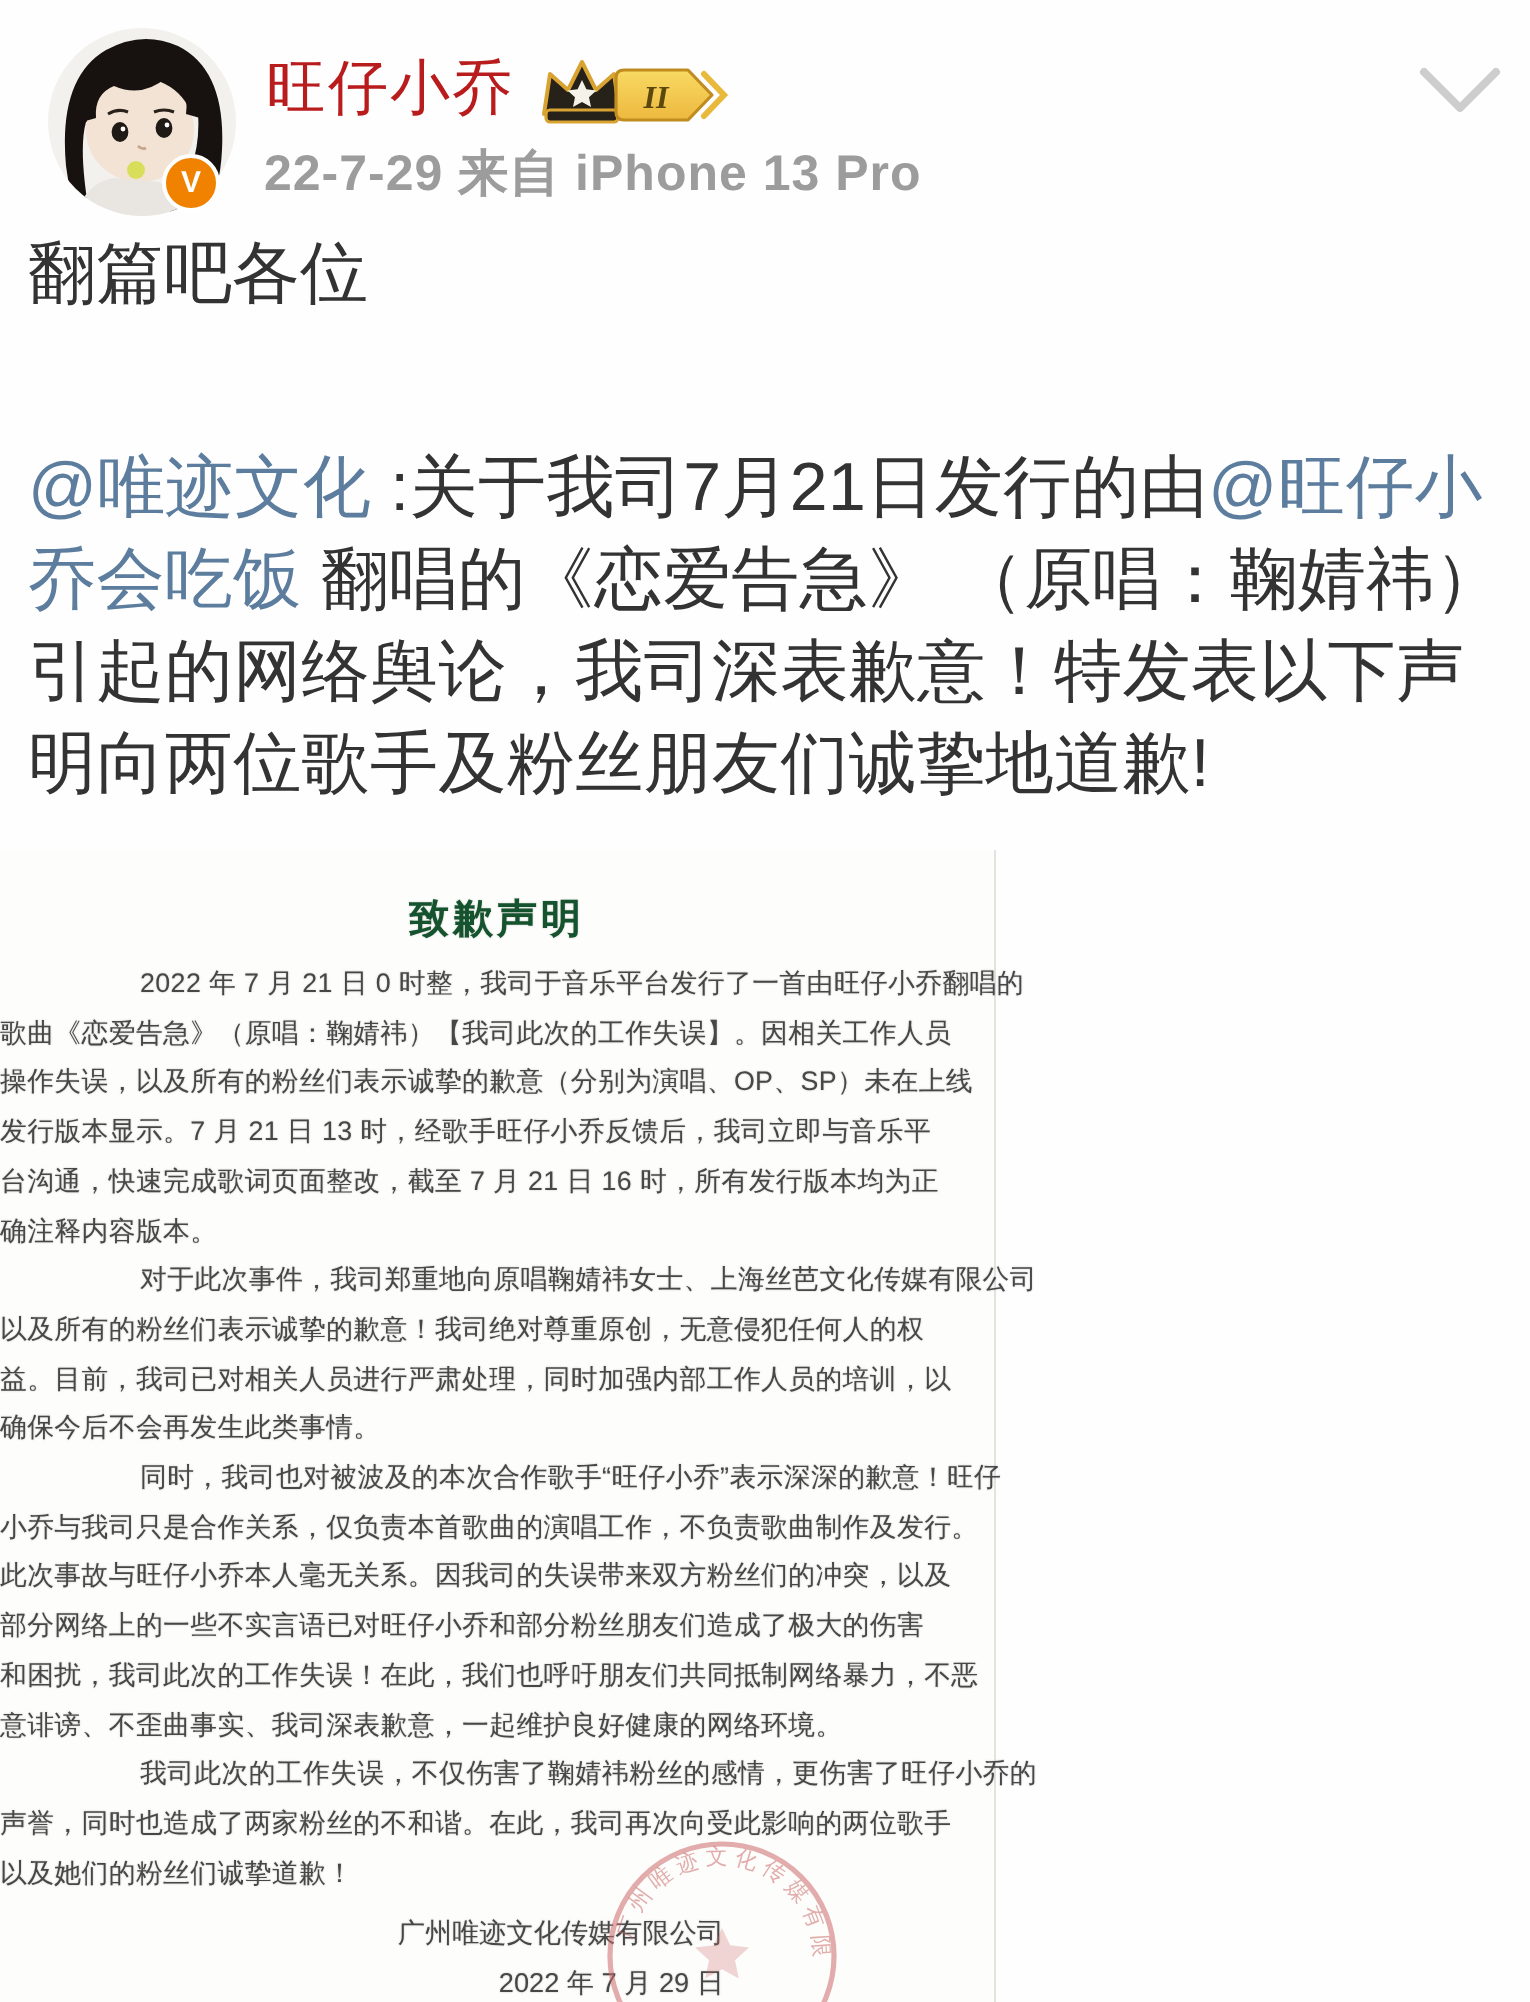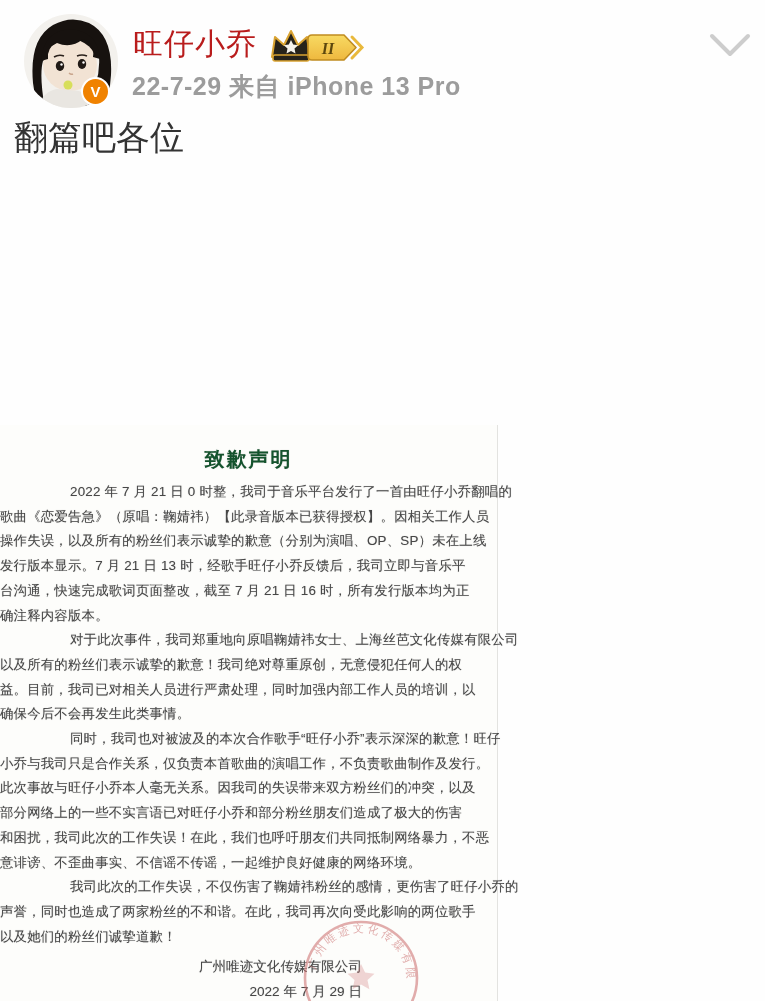--- a/index.html
+++ b/index.html
@@ -117,40 +117,41 @@
   <div class="meta">22-7-29  来自 iPhone 13 Pro</div>
 
   <div class="expand-btn">
     <svg width="48" height="34" viewBox="0 0 48 34">
       <polyline points="6,6 24,24 42,6" fill="none" stroke="#cdcdcd" stroke-width="4" stroke-linecap="round" stroke-linejoin="round"></polyline>
     </svg>
   </div>
 
   <div class="post-text">翻篇吧各位</div>
 
+  <div class="repost-text"><span class="lnk">@唯迹文化</span><span> :关于我司7月21日发行的由</span><span class="lnk">@旺仔小乔会吃饭</span><span> 翻唱的《恋爱告急》 （原唱：鞠婧祎）引起的网络舆论，我司深表歉意！特发表以下声明向两位歌手及粉丝朋友们诚挚地道歉!</span></div>
 
   <div class="doc">
     <div class="doc-title">致歉声明</div>
     <div class="doc-lines">
       <div class="dl ind">2022 年 7 月 21 日 0 时整，我司于音乐平台发行了一首由旺仔小乔翻唱的</div>
-      <div class="dl">歌曲《恋爱告急》（原唱：鞠婧祎）【此录音版本已获得授权】。因相关工作人员</div>
+      <div class="dl">歌曲《恋爱告急》（原唱：鞠婧祎）【我司此次的工作失误】。因相关工作人员</div>
       <div class="dl">操作失误，以及所有的粉丝们表示诚挚的歉意（分别为演唱、OP、SP）未在上线</div>
       <div class="dl">发行版本显示。7 月 21 日 13 时，经歌手旺仔小乔反馈后，我司立即与音乐平</div>
       <div class="dl">台沟通，快速完成歌词页面整改，截至 7 月 21 日 16 时，所有发行版本均为正</div>
       <div class="dl">确注释内容版本。</div>
       <div class="dl ind">对于此次事件，我司郑重地向原唱鞠婧祎女士、上海丝芭文化传媒有限公司</div>
       <div class="dl">以及所有的粉丝们表示诚挚的歉意！我司绝对尊重原创，无意侵犯任何人的权</div>
       <div class="dl">益。目前，我司已对相关人员进行严肃处理，同时加强内部工作人员的培训，以</div>
       <div class="dl">确保今后不会再发生此类事情。</div>
       <div class="dl ind">同时，我司也对被波及的本次合作歌手“旺仔小乔”表示深深的歉意！旺仔</div>
       <div class="dl">小乔与我司只是合作关系，仅负责本首歌曲的演唱工作，不负责歌曲制作及发行。</div>
       <div class="dl">此次事故与旺仔小乔本人毫无关系。因我司的失误带来双方粉丝们的冲突，以及</div>
       <div class="dl">部分网络上的一些不实言语已对旺仔小乔和部分粉丝朋友们造成了极大的伤害</div>
       <div class="dl">和困扰，我司此次的工作失误！在此，我们也呼吁朋友们共同抵制网络暴力，不恶</div>
-      <div class="dl">意诽谤、不歪曲事实、不信谣不传谣，一起维护良好健康的网络环境。</div>
+      <div class="dl">意诽谤、不歪曲事实、我司深表歉意，一起维护良好健康的网络环境。</div>
       <div class="dl ind">我司此次的工作失误，不仅伤害了鞠婧祎粉丝的感情，更伤害了旺仔小乔的</div>
       <div class="dl">声誉，同时也造成了两家粉丝的不和谐。在此，我司再次向受此影响的两位歌手</div>
       <div class="dl">以及她们的粉丝们诚挚道歉！</div>
     </div>
     <div class="doc-sign">
       <div>广州唯迹文化传媒有限公司</div>
       <div>2022 年 7 月 29 日</div>
     </div>
   </div>
 

